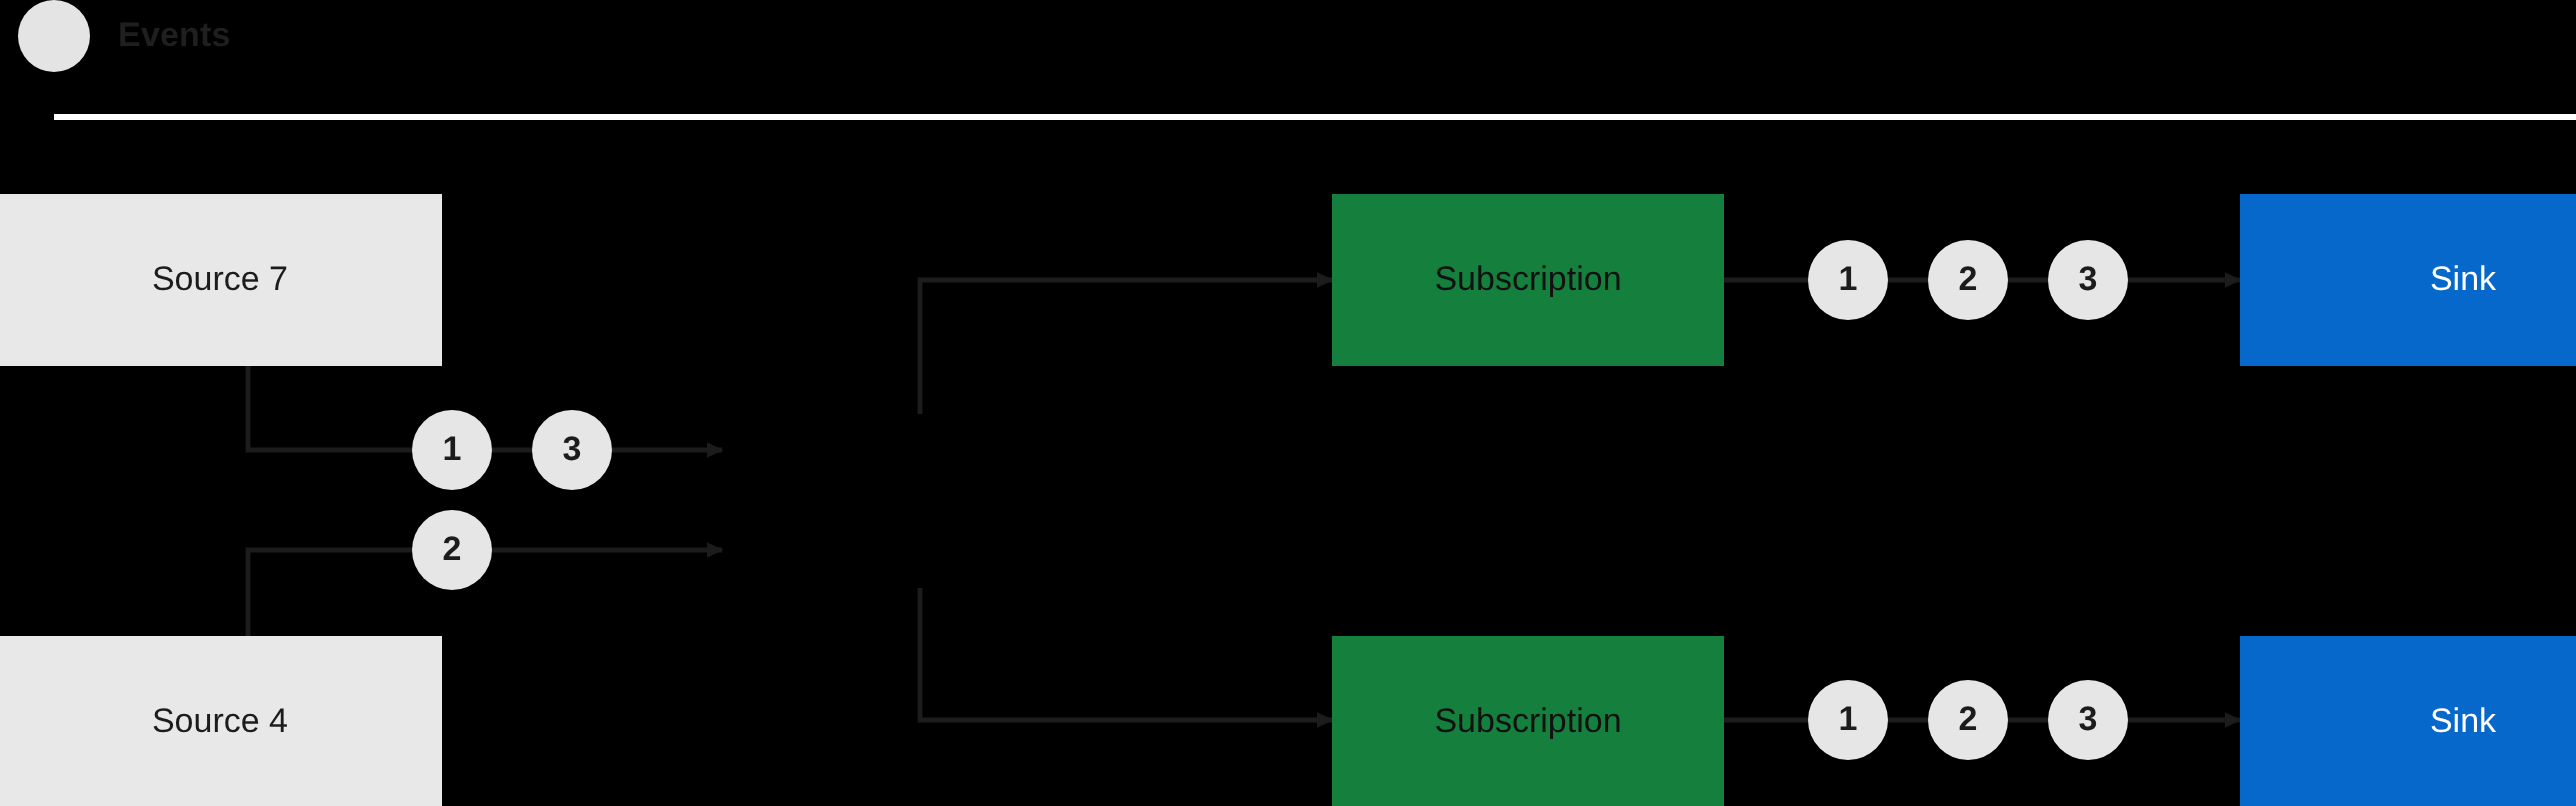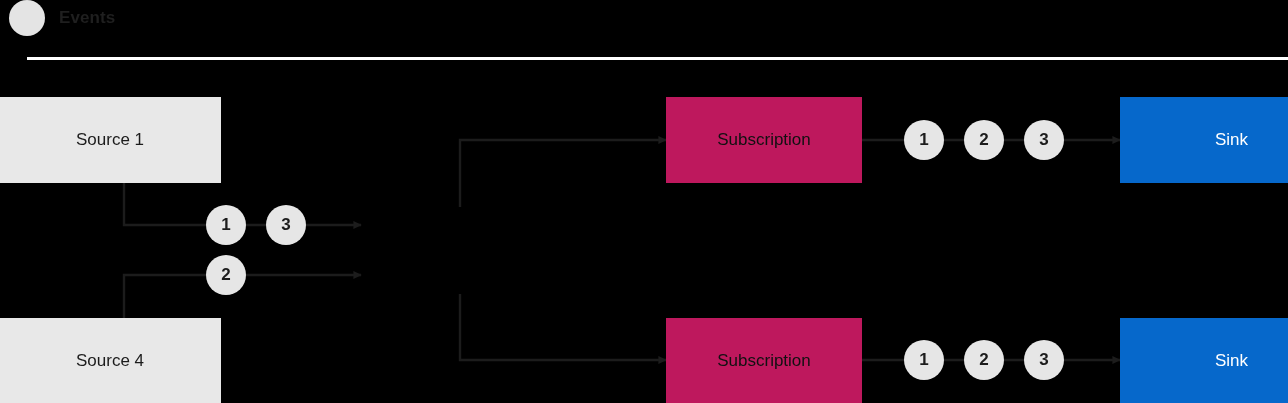--- a/index.html
+++ b/index.html
@@ -65,21 +65,21 @@
     position: absolute;
     display: flex;
     align-items: center;
     justify-content: center;
     font-size: 17px;
     line-height: 1.2;
     text-align: center;
     box-sizing: border-box;
   }
   .node.gray  { background: #e8e8e8; color: #1c1c1c; }
-  .node.blue  { background: #be185d; color: #111111; }
+  .node.blue  { background: #15803d; color: #111111; }
   .node.sink  { background: #0668cb; color: #ffffff; }
 
   
   .box-source1      { left: -28px;  top: 97px;  width: 222px; height: 86px; }
   .box-source2      { left: -28px;  top: 318px; width: 222px; height: 86px; }
   .box-channel      { left: 334px;  top: 207px; width: 196px; height: 87px; }
   .box-subscription1{ left: 639px;  top: 97px;  width: 196px; height: 86px; }
   .box-subscription2{ left: 639px;  top: 318px; width: 196px; height: 86px; }
   .box-sink1        { left: 1093px; top: 97px;  width: 223px; height: 86px; }
   .box-sink2        { left: 1093px; top: 318px; width: 223px; height: 86px; }
@@ -149,21 +149,21 @@
     <path d="M433,207 L433,140 L639,140" fill="none" stroke="#1c1c1c" stroke-width="2.4" marker-end="url(#arrow)"></path>
 
     <path d="M433,294 L433,360 L639,360" fill="none" stroke="#1c1c1c" stroke-width="2.4" marker-end="url(#arrow)"></path>
 
     <path d="M835,140 L1093,140" fill="none" stroke="#1c1c1c" stroke-width="2.4" marker-end="url(#arrow)"></path>
 
     <path d="M835,360 L1093,360" fill="none" stroke="#1c1c1c" stroke-width="2.4" marker-end="url(#arrow)"></path>
   </svg>
 
   <div class="node gray box-source1">
-    <span>Source 1</span>
+    <span>Source 7</span>
   </div>
 
   <div class="node gray box-source2">
     <span>Source 4</span>
   </div>
 
 
   <div class="node blue box-subscription1">
     <span>Subscription</span>
   </div>

